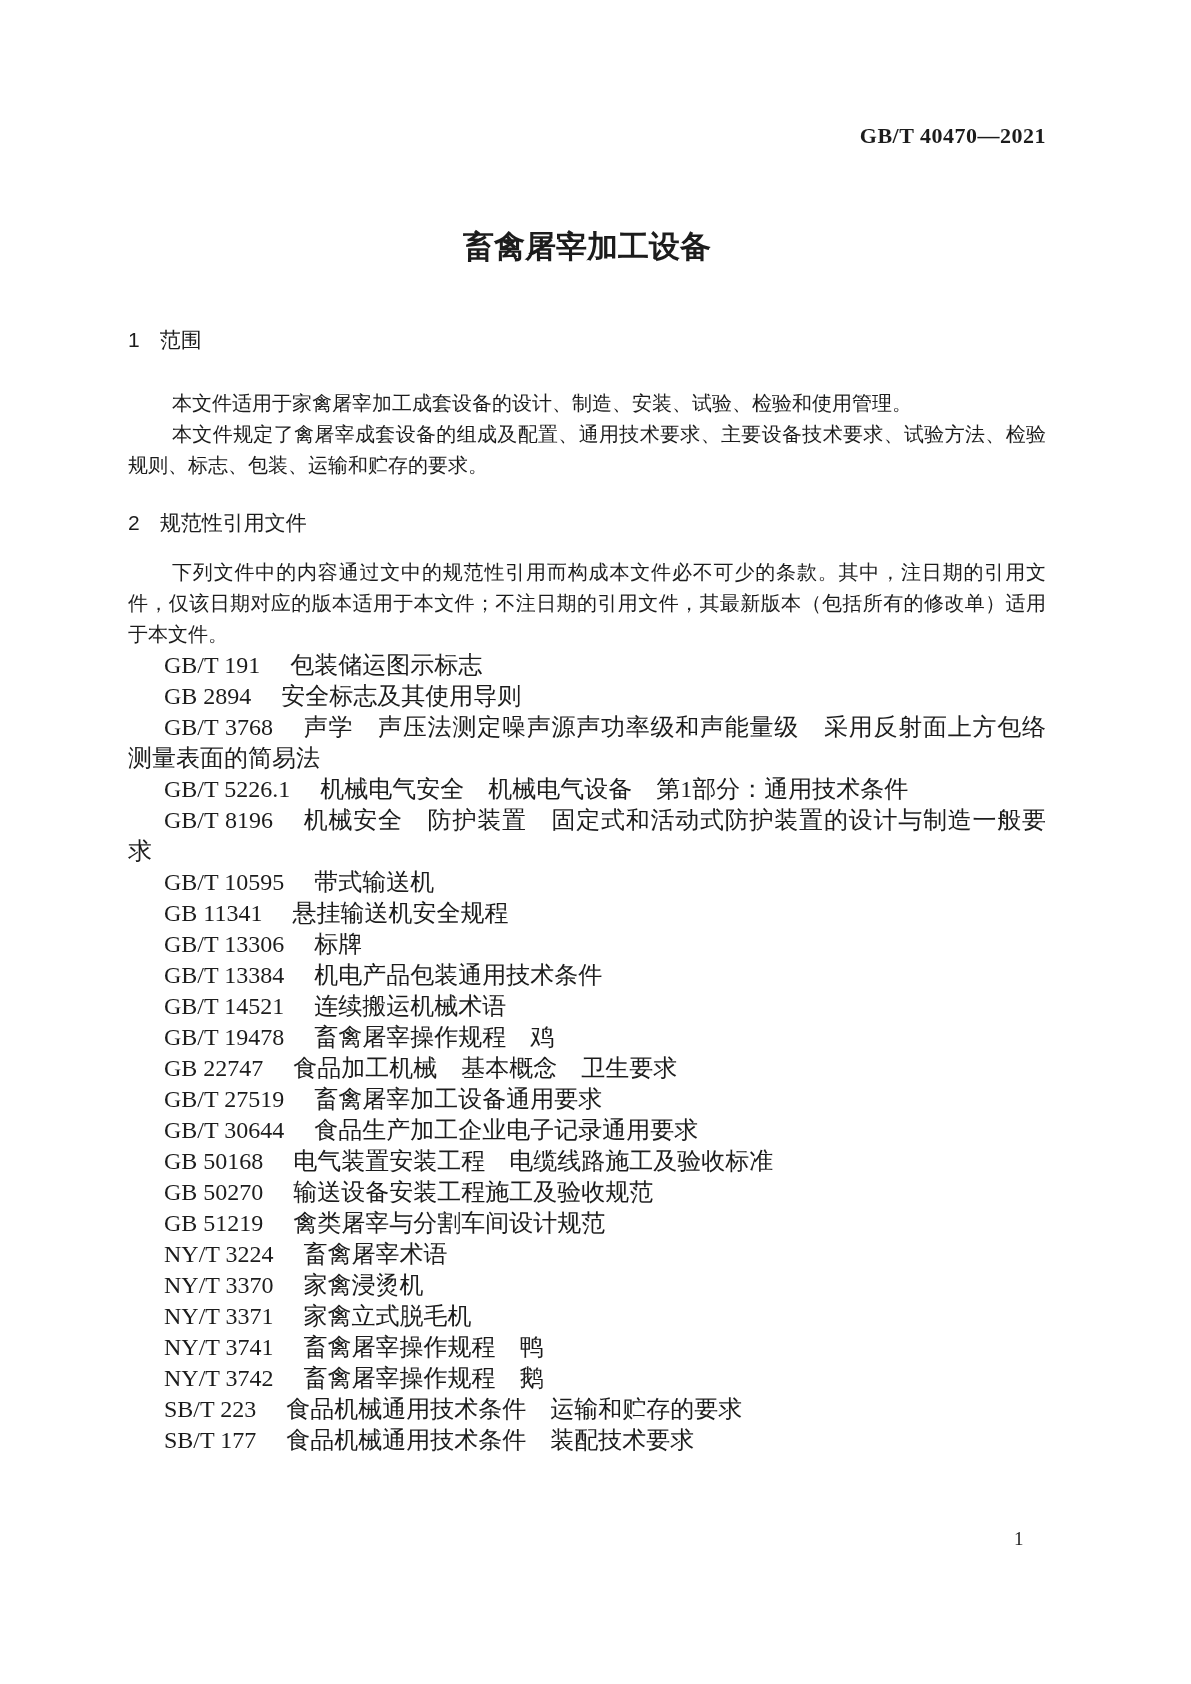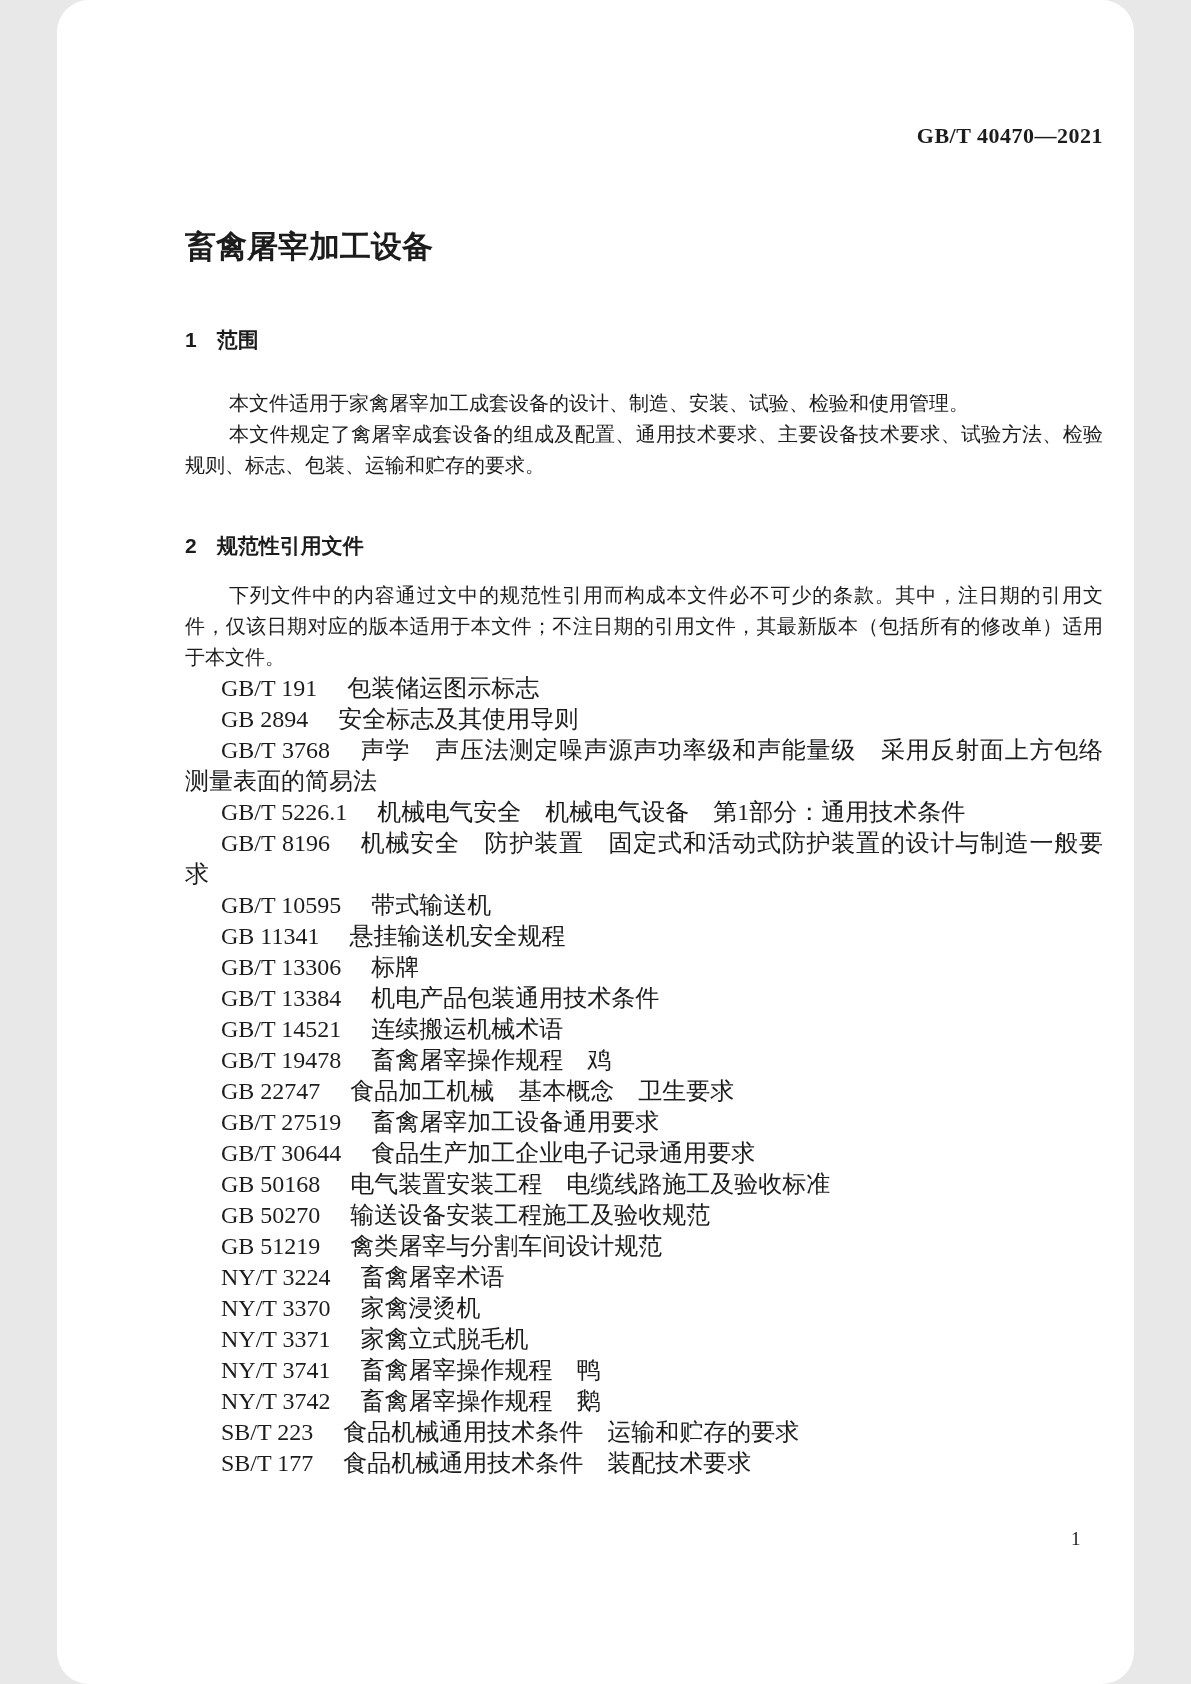--- a/index.html
+++ b/index.html
@@ -1,53 +1,53 @@
 <!DOCTYPE html>
 <html lang="zh"><head>
 <meta charset="utf-8">
 <style>
   html,body{margin:0;padding:0;background:#e8e8e8;}
   .page{
     position:relative;
-    width:1077px;height:1684px;
+    width:1191px;height:1684px;
     margin:0 auto;
     background:#ffffff;
     overflow:hidden;
     color:#1c1c1c;
     font-family:"Liberation Serif","DejaVu Serif",serif;
-    border-radius:32px;
   }
   .content{
     margin-left:128px;
     width:918px;
     padding-top:121px;
   }
   .doc-code{
     text-align:right;
     font-family:"Liberation Serif","DejaVu Serif",serif;
     font-weight:bold;
     font-size:22px;
     line-height:29px;
     letter-spacing:0.5px;
   }
   .doc-title{
     margin-top:74px;
+    text-align:center;
     font-family:"Liberation Sans","DejaVu Sans",sans-serif;
     font-weight:bold;
     font-size:31px;
     line-height:45px;
   }
   .sec-heading{
     margin-top:56px;
     font-family:"Liberation Sans","DejaVu Sans",sans-serif;
-    font-weight:bold;
+    font-weight:normal;
     font-size:21px;
     line-height:29px;
   }
-  .sec-heading.second{margin-top:50px;}
+  .sec-heading.second{margin-top:27px;}
   .sec-num{display:inline-block;margin-right:20px;}
   .body-block{margin-top:34px;}
   .body-block.refs-intro{margin-top:20px;}
   p.para{
     margin:0;
     font-size:20px;
     line-height:31px;
     text-align:justify;
     text-indent:44px;
   }

